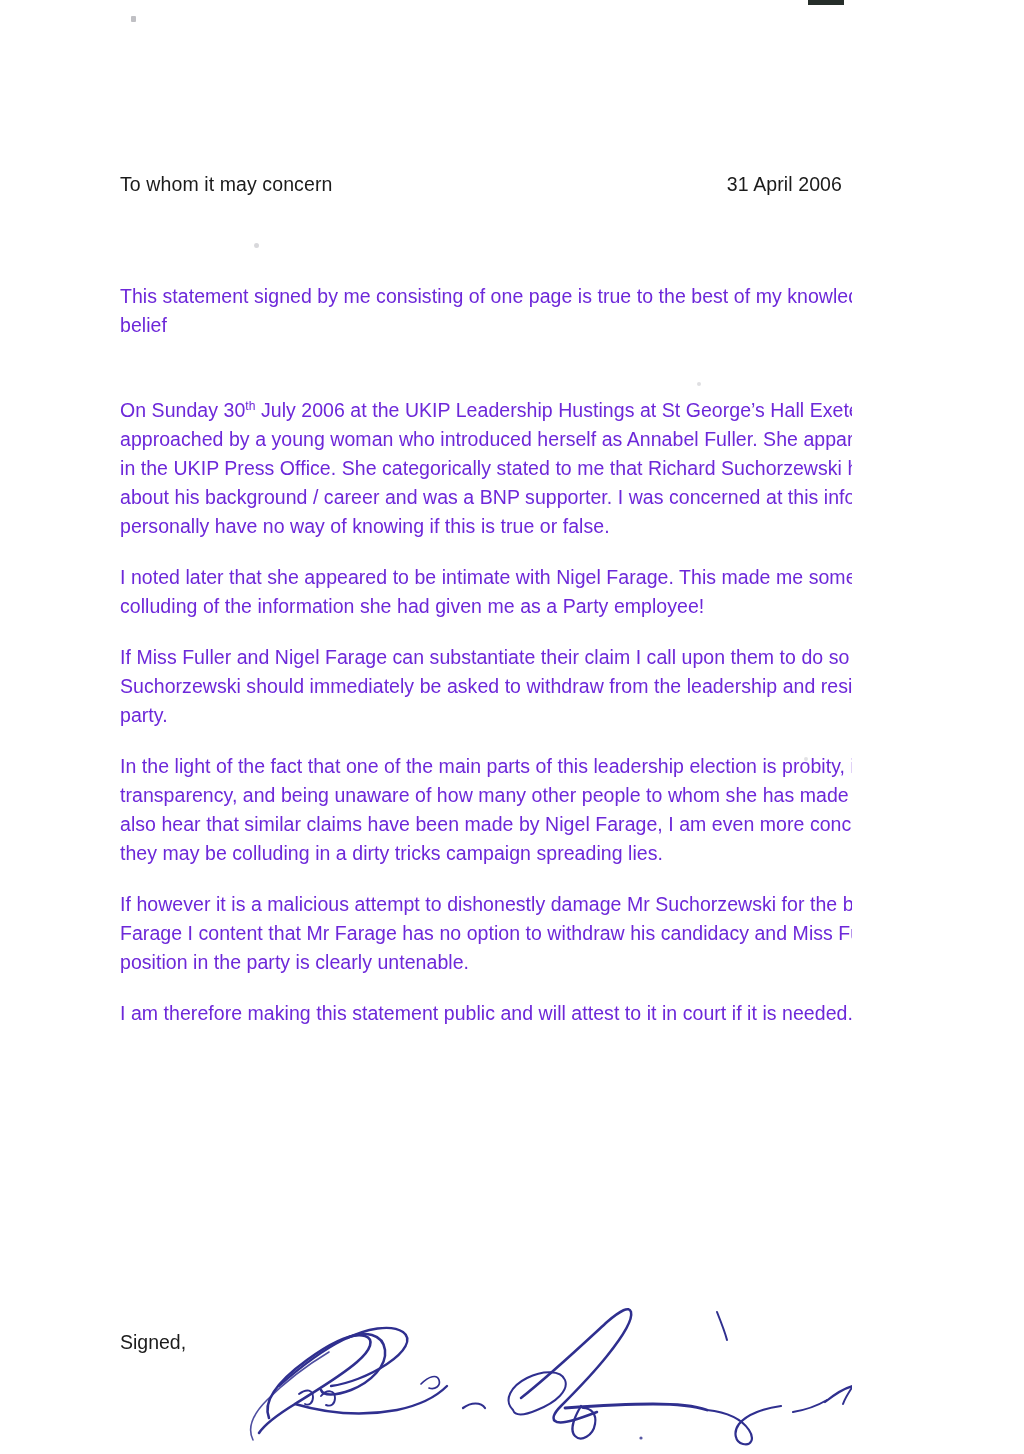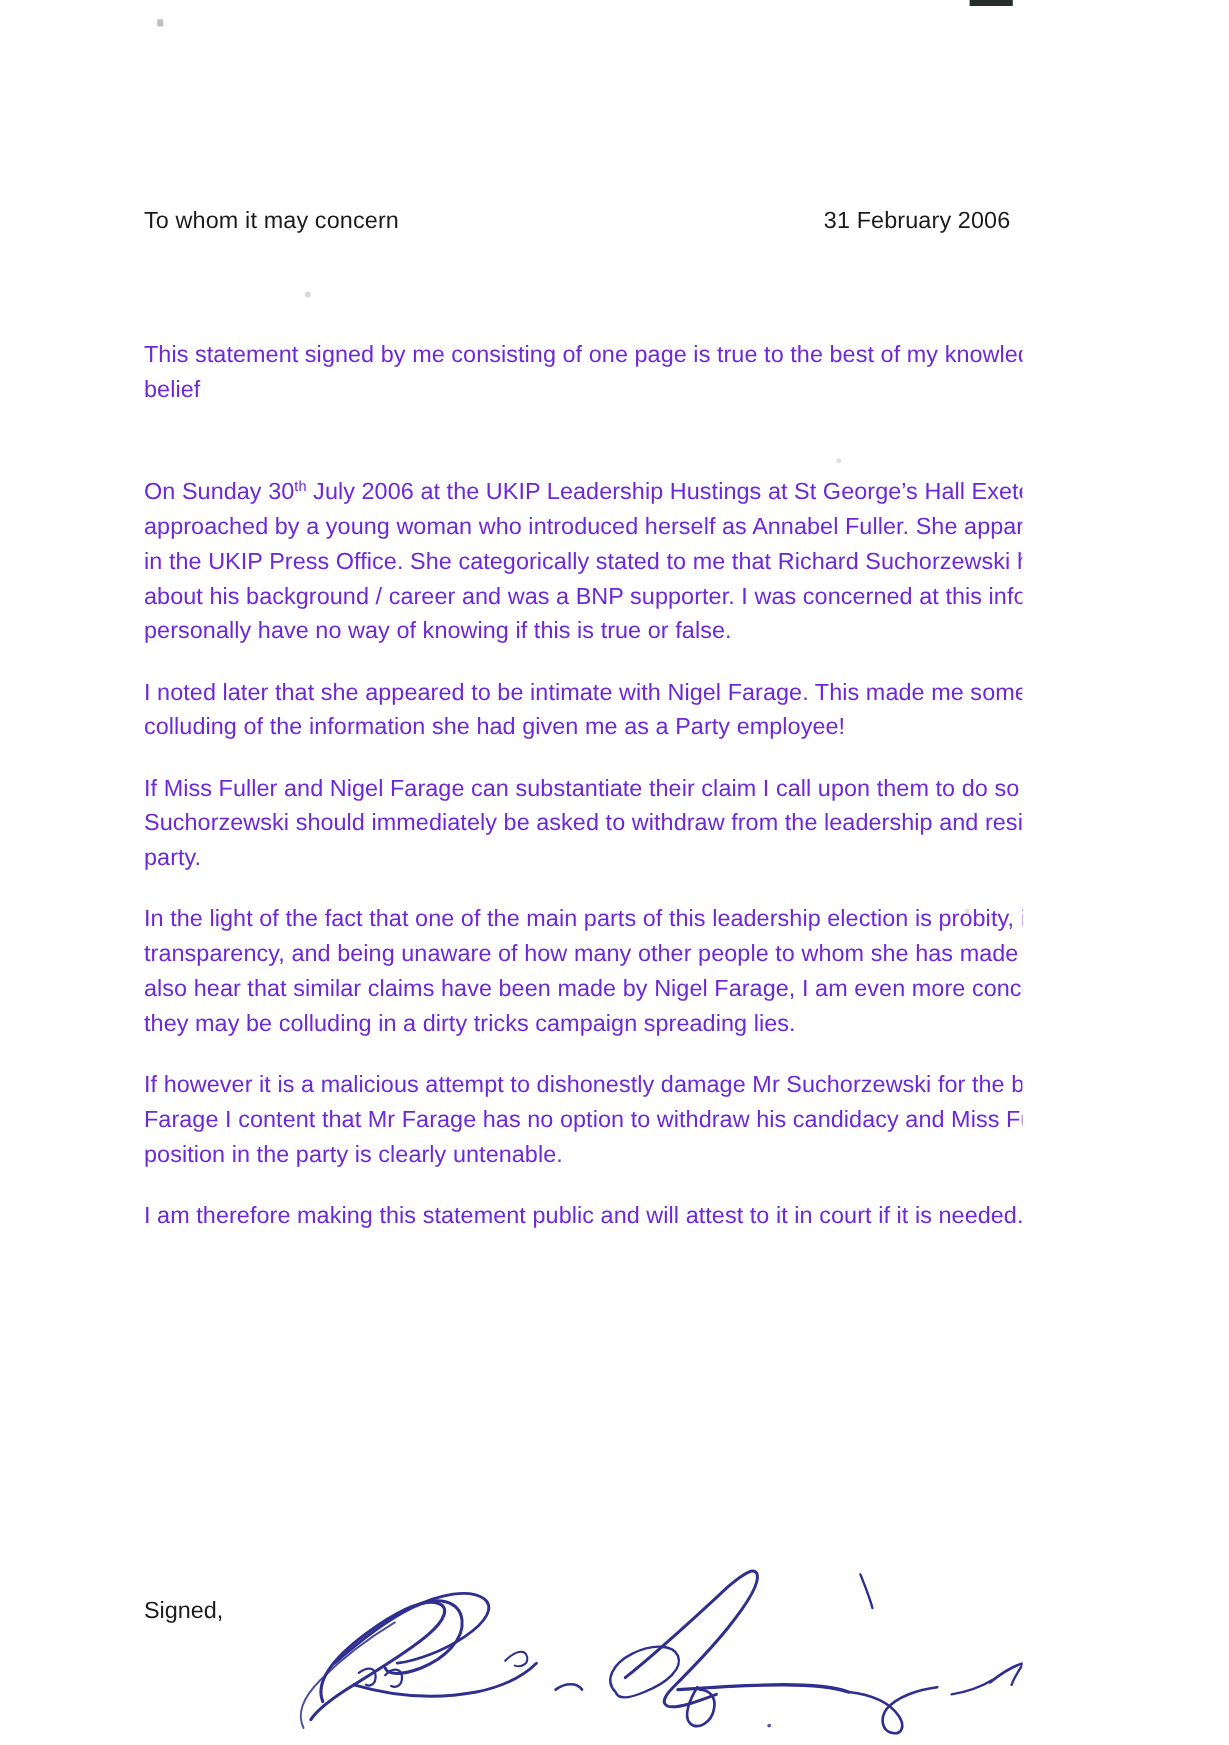--- a/index.html
+++ b/index.html
@@ -157,21 +157,21 @@
   <div class="scan-artifact-corner"></div>
   <div class="scan-speck-topleft"></div>
   <div class="scan-speck-mid"></div>
   <div class="scan-speck-right"></div>
   <div class="scan-speck-low"></div>
 
   <div class="letter">
 
     <div class="header-row">
       <div class="salutation">To whom it may concern</div>
-      <div class="letter-date">31 February 2006</div>
+      <div class="letter-date">31 April 2006</div>
     </div>
 
     <div class="body-block">
 
       <p class="para lead">This statement signed by me consisting of one page is true to the best of my knowledge and belief</p>
 
       <p class="para"><span>On Sunday 30</span><sup>th</sup><span> July 2006 at the UKIP Leadership Hustings at St George’s Hall Exeter, I was approached by a young woman who introduced herself as Annabel Fuller. She apparently worked in the UKIP Press Office. She categorically stated to me that Richard Suchorzewski had lied about his background / career and was a BNP supporter. I was concerned at this information, but I personally have no way of knowing if this is true or false.</span></p>
 
       <p class="para">I noted later that she appeared to be intimate with Nigel Farage. This made me somewhat colluding of the information she had given me as a Party employee!</p>
 

